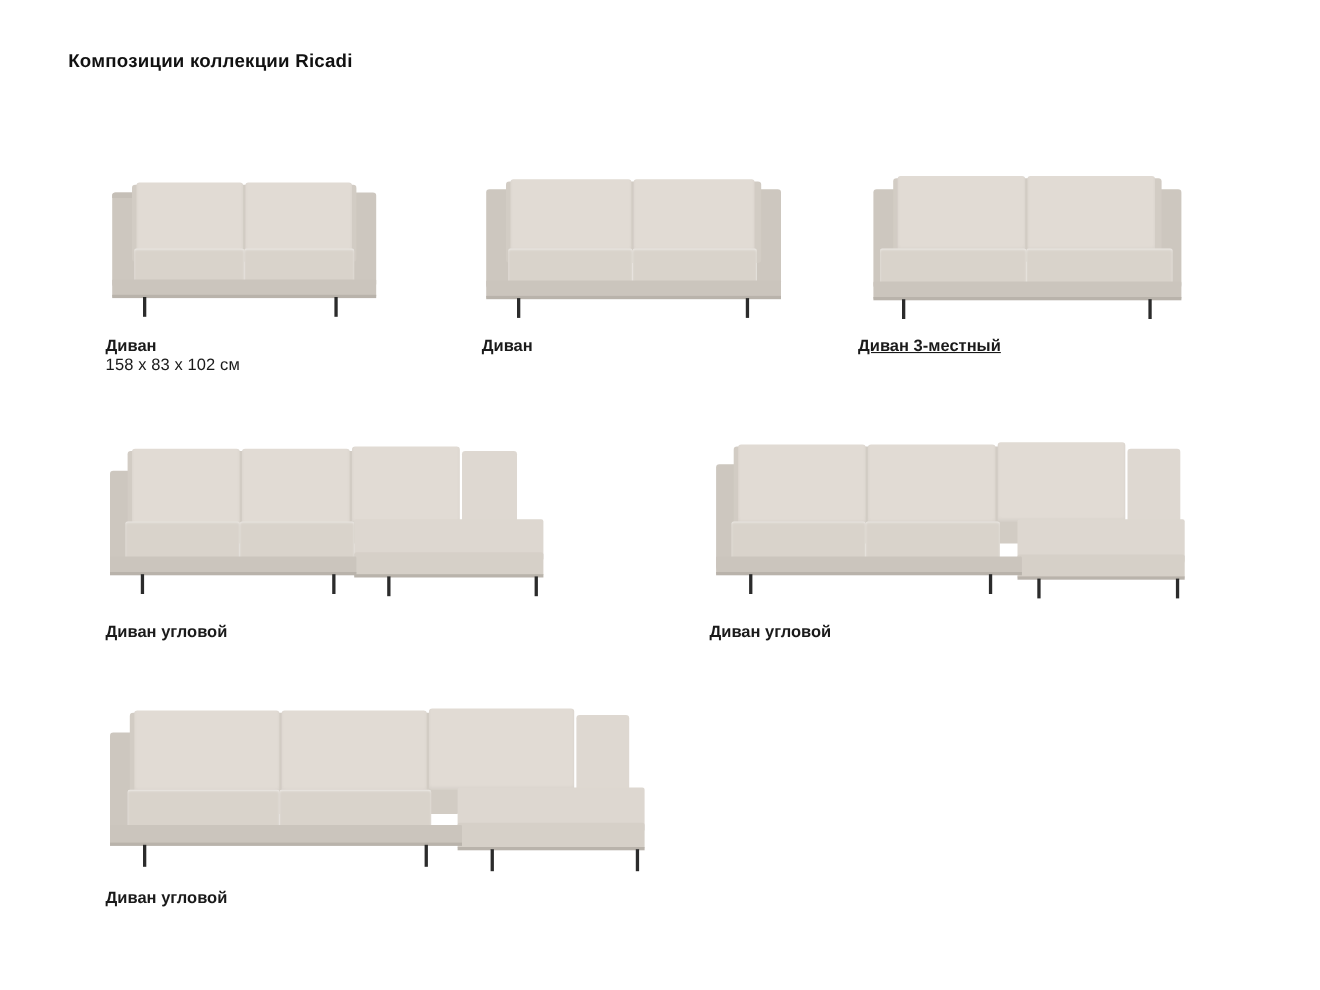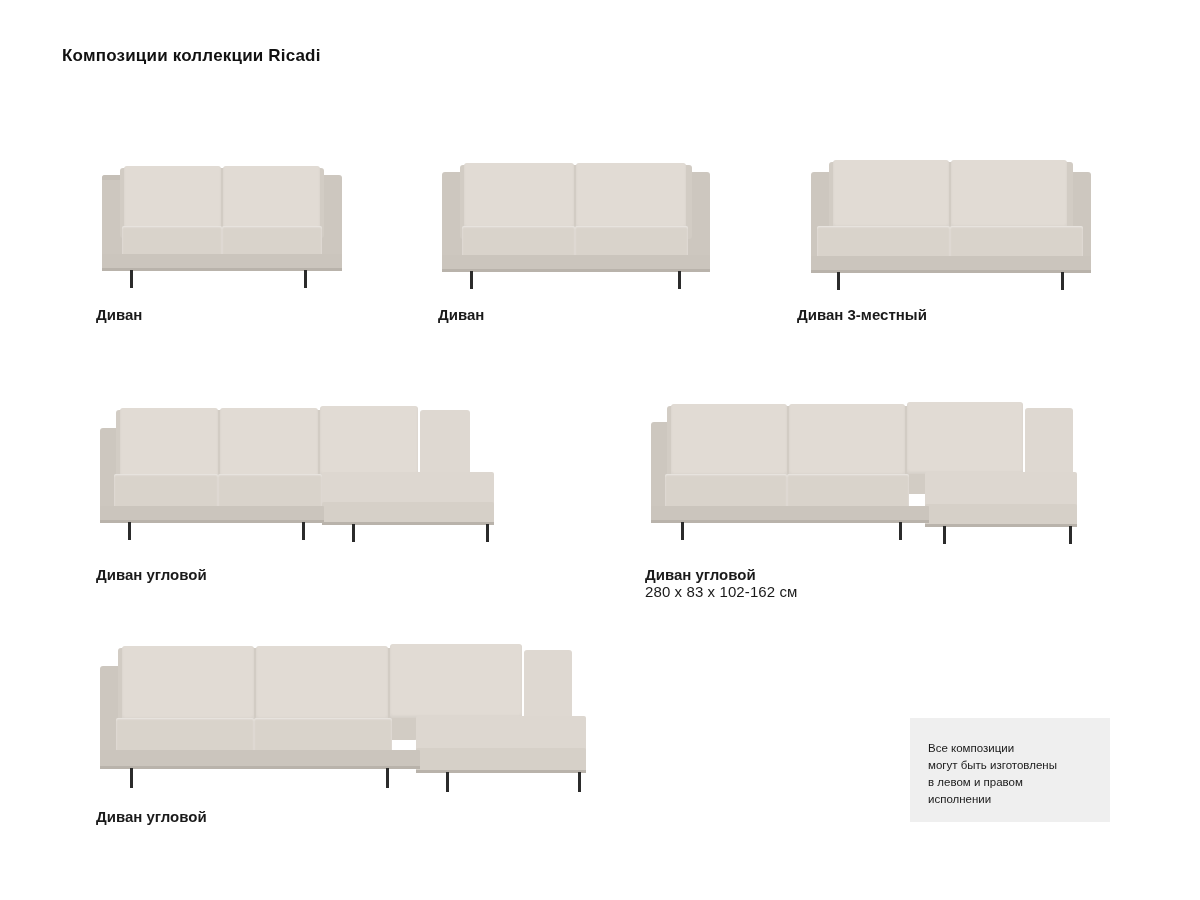--- a/index.html
+++ b/index.html
@@ -148,20 +148,21 @@
       <div class="seat-cushion" style="left:126px; top:76px; width:100px; height:30px;"></div>
 
       <div class="base" style="left:6px; top:104px; width:240px; height:16px;"></div>
       <div class="part" style="left:6px; top:118px; width:240px; height:3px; background:#b9b3ab;"></div>
 
       <div class="leg" style="left:34px; top:120px; height:18px;"></div>
       <div class="leg" style="left:208px; top:120px; height:18px;"></div>
     </div>
     <div class="caption" style="margin-top:16px;">
       <span class="name">Диван</span>
+      <span class="dims">158 x 83 x 102 см</span>
     </div>
   </div>
 
   <div class="item" style="left:438px; top:150px; width:280px;">
     <div class="sofa" style="width:275px; height:140px;">
       <div class="arm" style="left:4px; top:22px; width:22px; height:90px;"></div>
       <div class="arm" style="left:250px; top:22px; width:22px; height:90px;"></div>
       <div class="part fab-dark" style="left:22px; top:15px; width:232px; height:74px; border-radius:3px;"></div>
       <div class="back-cushion" style="left:26px; top:13px; width:110px; height:66px;"></div>
       <div class="back-cushion" style="left:138px; top:13px; width:110px; height:66px;"></div>
@@ -170,21 +171,21 @@
       <div class="base" style="left:4px; top:105px; width:268px; height:16px;"></div>
       <div class="part" style="left:4px; top:119px; width:268px; height:3px; background:#b9b3ab;"></div>
       <div class="leg" style="left:32px; top:121px; height:18px;"></div>
       <div class="leg" style="left:240px; top:121px; height:18px;"></div>
     </div>
     <div class="caption" style="margin-top:16px;">
       <span class="name">Диван</span>
     </div>
   </div>
 
-  <div class="item" style="left:797px; top:150px; width:310px;">
+  <div class="item" style="left:780px; top:150px; width:310px;text-decoration:underline;">
     <div class="sofa" style="width:302px; height:140px;">
       <div class="arm" style="left:14px; top:22px; width:22px; height:90px;"></div>
       <div class="arm" style="left:272px; top:22px; width:22px; height:90px;"></div>
       <div class="part fab-dark" style="left:32px; top:12px; width:244px; height:76px; border-radius:3px;"></div>
       <div class="back-cushion" style="left:36px; top:10px; width:116px; height:68px;"></div>
       <div class="back-cushion" style="left:154px; top:10px; width:116px; height:68px;"></div>
       <div class="seat-cushion" style="left:20px; top:76px; width:133px; height:32px;"></div>
       <div class="seat-cushion" style="left:153px; top:76px; width:133px; height:32px;"></div>
       <div class="base" style="left:14px; top:106px; width:280px; height:16px;"></div>
       <div class="part" style="left:14px; top:120px; width:280px; height:3px; background:#b9b3ab;"></div>
@@ -244,21 +245,20 @@
       <div class="base" style="left:6px; top:116px; width:278px; height:16px;"></div>
       <div class="part" style="left:6px; top:130px; width:278px; height:3px; background:#b9b3ab;"></div>
       <div class="part" style="left:280px; top:134px; width:152px; height:3px; background:#b9b3ab;"></div>
       <div class="leg" style="left:36px; top:132px; height:18px;"></div>
       <div class="leg" style="left:254px; top:132px; height:18px;"></div>
       <div class="leg" style="left:298px; top:136px; height:18px;"></div>
       <div class="leg" style="left:424px; top:136px; height:18px;"></div>
     </div>
     <div class="caption" style="margin-top:16px;">
       <span class="name">Диван угловой</span>
-      <span class="dims">280 x 83 x 102-162 см</span>
     </div>
   </div>
 
   <div class="item" style="left:96px; top:632px; width:530px;">
     <div class="sofa" style="width:525px; height:160px;">
       <div class="arm" style="left:4px; top:34px; width:22px; height:100px;"></div>
       <div class="part fab-dark" style="left:22px; top:16px; width:300px; height:92px; border-radius:3px;"></div>
       <div class="back-cushion" style="left:26px; top:14px; width:132px; height:74px;"></div>
       <div class="back-cushion" style="left:160px; top:14px; width:132px; height:74px;"></div>
       <div class="back-cushion" style="left:294px; top:12px; width:132px; height:74px;"></div>
@@ -273,20 +273,14 @@
       <div class="leg" style="left:34px; top:136px; height:20px;"></div>
       <div class="leg" style="left:290px; top:136px; height:20px;"></div>
       <div class="leg" style="left:350px; top:140px; height:20px;"></div>
       <div class="leg" style="left:482px; top:140px; height:20px;"></div>
     </div>
     <div class="caption" style="margin-top:16px;">
       <span class="name">Диван угловой</span>
     </div>
   </div>
 
-  <div class="note-box">
-    <div class="note-text">Все композиции
-могут быть изготовлены
-в левом и правом
-исполнении</div>
-  </div>
 
 </div>
 
 </body></html>

